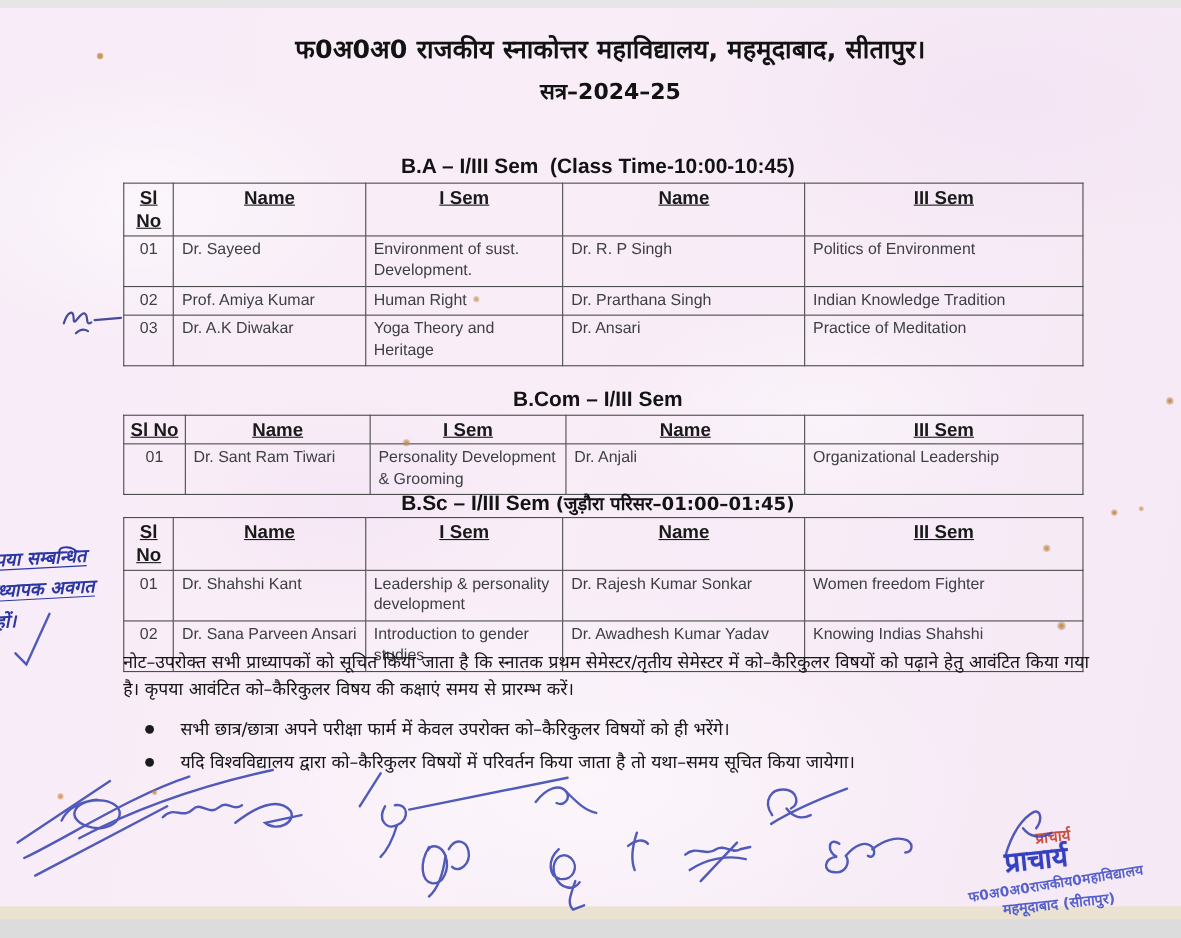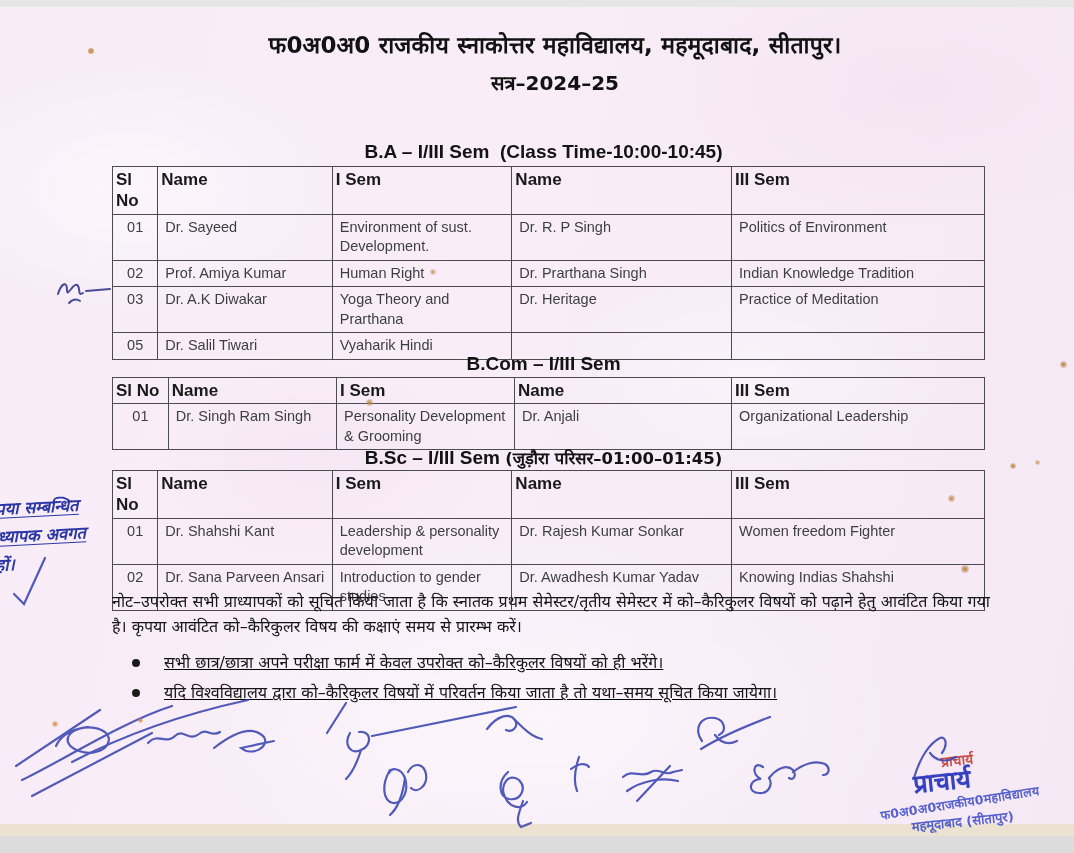--- a/index.html
+++ b/index.html
@@ -20,26 +20,26 @@
   .h1{font-size:23px;font-weight:bold;letter-spacing:.2px;}
   .h2{font-size:20px;font-weight:bold;margin-top:9px;}
   .h3wrap{margin-top:7px;}
   .h3{display:inline-block;font-size:20px;font-weight:bold;border-bottom:2.5px solid #141414;padding:0 3px 1px;}
   .sec-title{position:absolute;left:107px;width:873px;text-align:center;color:#131313;
     font:bold 19px "Liberation Sans",sans-serif;}
   .sec-title .sub{font-weight:bold;}
   .sec-title .sub-hi{font:bold 16.5px "DejaVu Sans",sans-serif;text-align:center;}
   .doc-table{position:absolute;left:112px;width:873px;border-collapse:collapse;table-layout:fixed;}
   .doc-table th,.doc-table td{border:1.2px solid #4c4c4c;vertical-align:top;overflow:hidden;}
-  .doc-table th{font:bold 17px/1.25 "Liberation Sans",sans-serif;padding:2px 3px;text-align:left;color:#1a1a1a;}
+  .doc-table th{font:bold 17px/1.25 "Liberation Sans",sans-serif;padding:2px 3px;text-align:center;color:#1a1a1a;text-decoration:underline;}
   .doc-table td{font:14.5px/1.35 "Liberation Sans",sans-serif;padding:3px 7px;color:#3d3f44;}
   .doc-table td.sl{text-align:center;padding:3px 2px;margin-left:14px;}
   .note{position:absolute;left:112px;top:590px;width:878px;text-align:justify;
     font:16px/1.55 "DejaVu Sans",sans-serif;color:#151515;}
-  .bullets{position:absolute;left:132px;top:652px;width:860px;text-decoration:underline;}
+  .bullets{position:absolute;left:132px;top:652px;width:860px;}
   .bullet-item{display:flex;align-items:flex-start;margin-bottom:8px;
     font:16px/1.4 "DejaVu Sans",sans-serif;color:#151515;}
   .dot{width:8px;height:8px;border-radius:50%;background:#1b1b1b;margin:7px 24px 0 0;flex:0 0 auto;}
   .margin-note{position:absolute;left:-16px;top:494px;transform:rotate(-3deg);
     color:#2c37a6;font:bold italic 16.5px "DejaVu Sans",sans-serif;line-height:1.7;}
   .margin-note .ml{text-decoration:underline;text-underline-offset:3px;}
   .margin-note .ml3{text-decoration:none;padding-left:10px;}
   .stamp{position:absolute;left:878px;top:748px;width:205px;transform:rotate(-6deg);
     font-family:"DejaVu Sans",sans-serif;pointer-events:none;}
   .stamp .s-small{color:rgba(198,62,48,.9);font-size:14px;font-weight:bold;margin-left:66px;}
@@ -98,30 +98,23 @@
         <tr>
           <td class="sl">02</td>
           <td>Prof. Amiya Kumar</td>
           <td>Human Right</td>
           <td>Dr. Prarthana Singh</td>
           <td>Indian Knowledge Tradition</td>
         </tr>
         <tr>
           <td class="sl">03</td>
           <td>Dr. A.K Diwakar</td>
-          <td>Yoga Theory and Prarthana</td>
-          <td>Dr. Heritage</td>
+          <td>Yoga Theory and Heritage</td>
+          <td>Dr. Ansari</td>
           <td>Practice of Meditation</td>
-        </tr>
-        <tr>
-          <td class="sl">05</td>
-          <td>Dr. Salil Tiwari</td>
-          <td>Vyaharik Hindi</td>
-          <td></td>
-          <td></td>
         </tr>
       </tbody>
     </table>
 
   <div class="sec-title" style="top:353px;">
     <span>B.Com – I/III Sem</span>
   </div>
   <table class="doc-table" style="top:377px;">
       <colgroup>
         <col style="width: 6.4%;">
@@ -135,21 +128,21 @@
           <th>Sl No</th>
           <th>Name</th>
           <th>I Sem</th>
           <th>Name</th>
           <th>III Sem</th>
         </tr>
       </thead>
       <tbody>
         <tr>
           <td class="sl">01</td>
-          <td>Dr. Singh Ram Singh</td>
+          <td>Dr. Sant Ram Tiwari</td>
           <td>Personality Development &amp; Grooming</td>
           <td>Dr. Anjali</td>
           <td>Organizational Leadership</td>
         </tr>
       </tbody>
     </table>
 
   <div class="sec-title" style="top:446px;">
     <span>B.Sc – I/III Sem</span> <span class="sub-hi">(जुड़ौरा परिसर–01:00–01:45)</span>
   </div>

